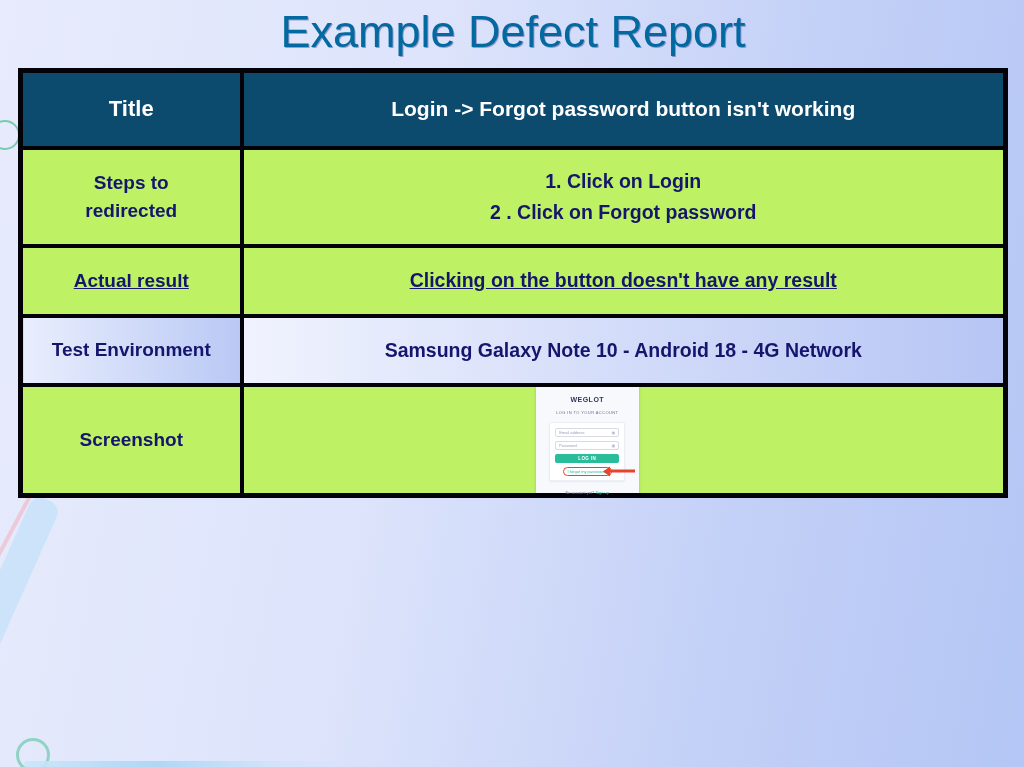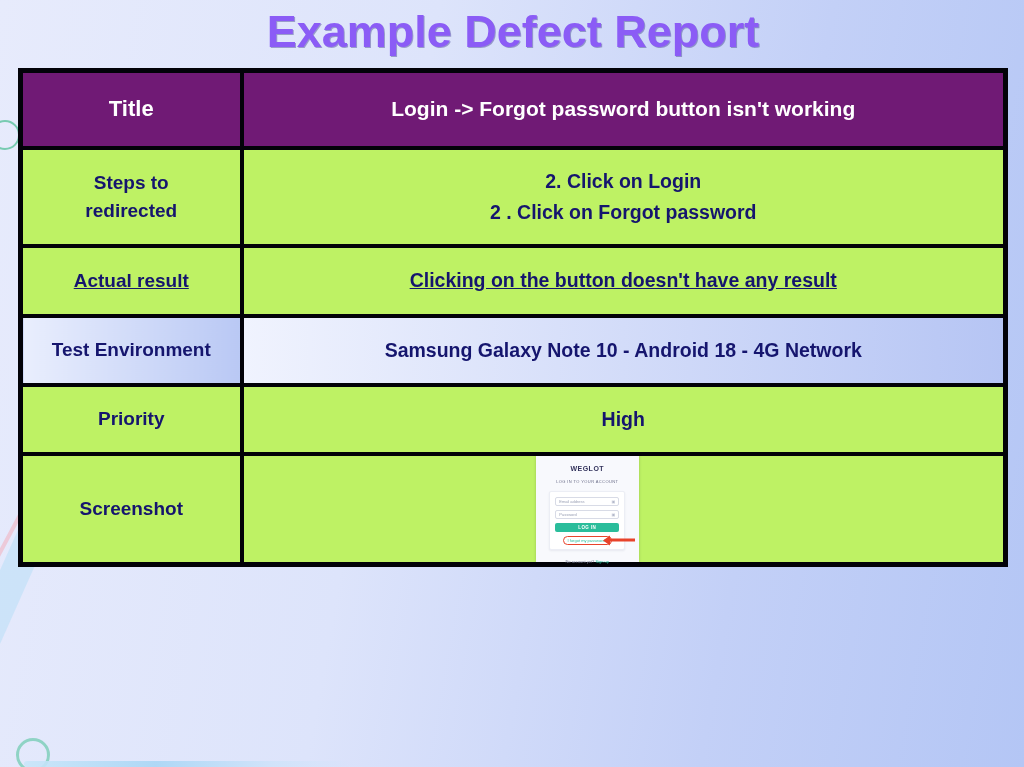--- a/index.html
+++ b/index.html
@@ -18,36 +18,36 @@
     background: #f2aebb; transform: rotate(28deg); opacity: .55; border-radius: 3px; }
   .deco-blue-band { left: -14px; top: 490px; width: 30px; height: 230px;
     background: #bfe0f8; transform: rotate(24deg); opacity: .65; border-radius: 12px; }
   .deco-circle-bottom { left: 16px; top: 738px; width: 34px; height: 34px;
     border: 3px solid #57c4a0; border-radius: 50%; opacity: .6; }
   .deco-bottom-strip { left: 24px; top: 761px; width: 330px; height: 6px;
     background: linear-gradient(90deg, #c9e6f9, #a9d6f5 40%, #cfe3fa 75%, transparent); opacity: .9; border-radius: 3px; }
 
   .page-title {
     position: absolute; top: 6px; left: 18px; width: 990px; z-index: 2;
-    text-align: center; font-size: 45px; font-weight: bold; letter-spacing: 0px;
-    color: #8b5cf6; text-shadow: 1px 1px 0 rgba(19,19,111,.35);
+    text-align: center; font-size: 45px; font-weight: normal; letter-spacing: 0px;
+    color: #0369a1; text-shadow: 1px 1px 0 rgba(19,19,111,.35);
   }
 
   table.defect-table {
     position: absolute; left: 18px; top: 68px; z-index: 1;
     width: 990px; border-collapse: collapse; table-layout: fixed;
     border: 5px solid #020208;
   }
   td { border: 4px solid #020208; vertical-align: middle; text-align: center;
        color: #15156e; font-weight: bold; }
   td.label-cell { width: 221px; font-size: 19px; }
   td.value-cell { font-size: 19.5px; padding: 6px 28px; }
 
   
-  tr.r-dark td { background: #701a75; color: #ffffff; text-align: center; }
+  tr.r-dark td { background: #0c4a6e; color: #ffffff; text-align: center; }
   tr.r-blue td { background: #bef264; }
   tr.r-light td.label-cell { background: linear-gradient(90deg, #e9eefd 0%, #b9c8f4 100%); }
   tr.r-light td.value-cell { background: linear-gradient(90deg, #f0f3fe 0%, #b6c5f4 100%); }
 
   
   tr.row-1 td { height: 77px; }
   tr.row-2 td { height: 98px; }
   tr.row-3 td { height: 94px; }
   tr.row-4 td { height: 70px; text-decoration: underline; }
   tr.row-5 td { height: 69px; }
@@ -106,35 +106,31 @@
       <tr class="row-1 r-dark">
     <td class="label-cell">Title</td>
     <td class="value-cell">Login -&gt; Forgot password button isn't working</td>
   </tr>
   <tr class="row-2 r-blue">
     <td class="label-cell">
       <div class="label-line">Steps to</div>
       <div class="label-line">redirected</div>
     </td>
     <td class="value-cell">
-      <div class="steps-line">2. Click on Login</div>
+      <div class="steps-line">1. Click on Login</div>
       <div class="steps-line">2 . Click on Forgot password</div>
     </td>
   </tr>
   <tr class="row-4 r-blue">
     <td class="label-cell">Actual result</td>
     <td class="value-cell">Clicking on the button doesn't have any result</td>
   </tr>
   <tr class="row-5 r-light">
     <td class="label-cell">Test Environment</td>
     <td class="value-cell">Samsung Galaxy Note 10 - Android 18 - 4G Network</td>
-  </tr>
-  <tr class="row-6 r-blue">
-    <td class="label-cell">Priority</td>
-    <td class="value-cell">High</td>
   </tr>
   <tr class="row-8 r-blue">
     <td class="label-cell">Screenshot</td>
     <td class="value-cell screenshot-cell">
       <div class="mini-shot-wrap">
         <div class="mini-shot">
           <div class="ws-logo">WEGLOT</div>
           <div class="ws-heading">LOG IN TO YOUR ACCOUNT</div>
           <div class="ws-card">
             <div class="ws-input">

